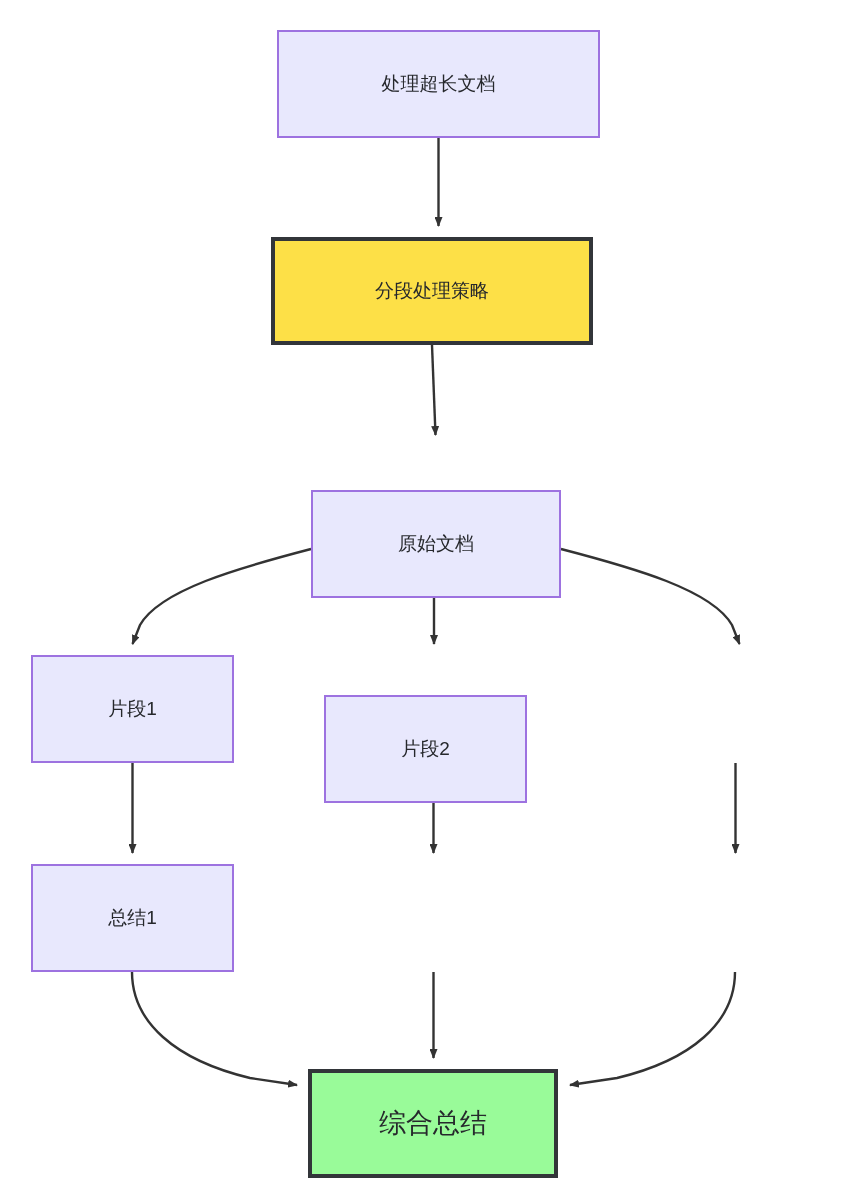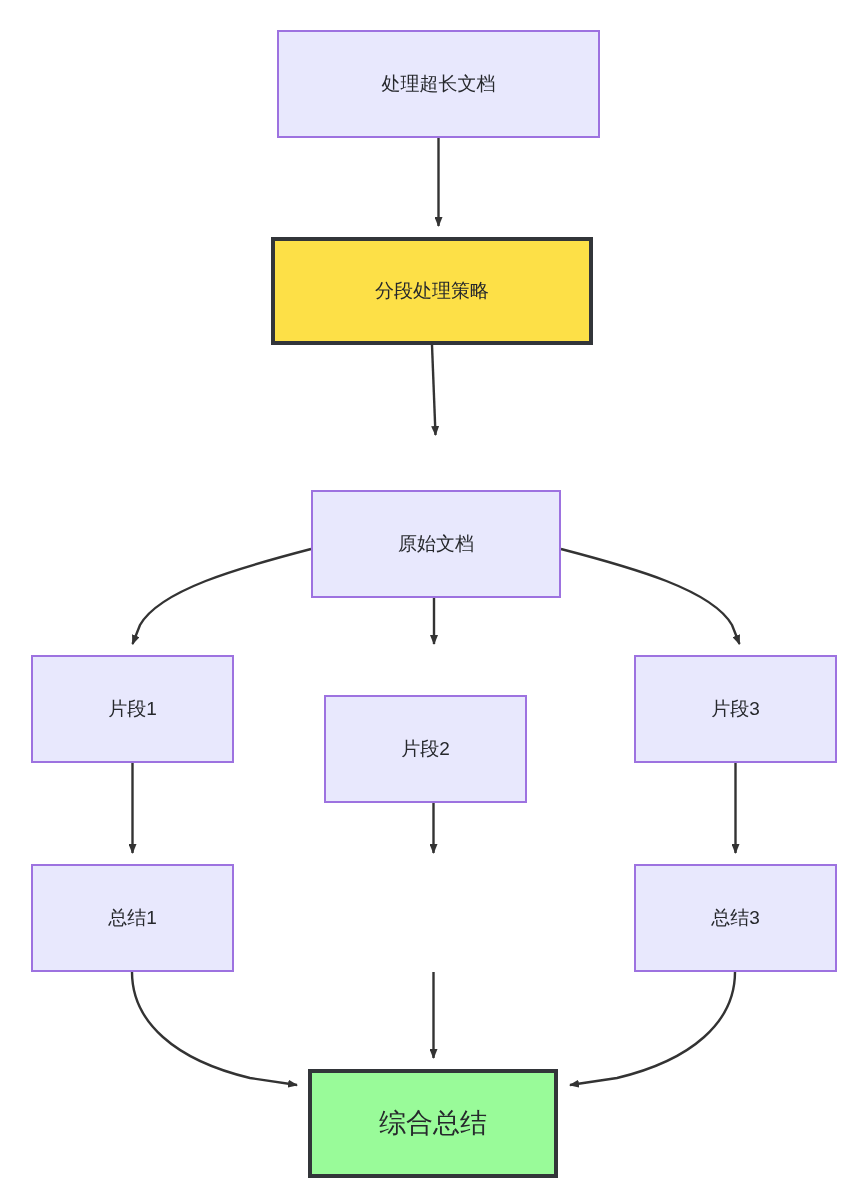--- a/index.html
+++ b/index.html
@@ -112,30 +112,24 @@
   </div>
 
   <div class="node style-default" style="left:31px; top:655px; width:203px; height:108px;text-align:center;">
     <span class="node-label">片段1</span>
   </div>
 
   <div class="node style-default" style="left:324px; top:655px; width:203px; height:108px;margin-top:40px;">
     <span class="node-label">片段2</span>
   </div>
 
-  <div class="node style-default" style="left:634px; top:655px; width:203px; height:108px;">
-    <span class="node-label">片段3</span>
-  </div>
 
   <div class="node style-default" style="left:31px; top:864px; width:203px; height:108px;">
     <span class="node-label">总结1</span>
   </div>
 
 
-  <div class="node style-default" style="left:634px; top:864px; width:203px; height:108px;">
-    <span class="node-label">总结3</span>
-  </div>
 
   <div class="node style-final" style="left:308px; top:1069px; width:250px; height:109px;">
     <span class="node-label">综合总结</span>
   </div>
 
 </div>
 
 </body></html>

